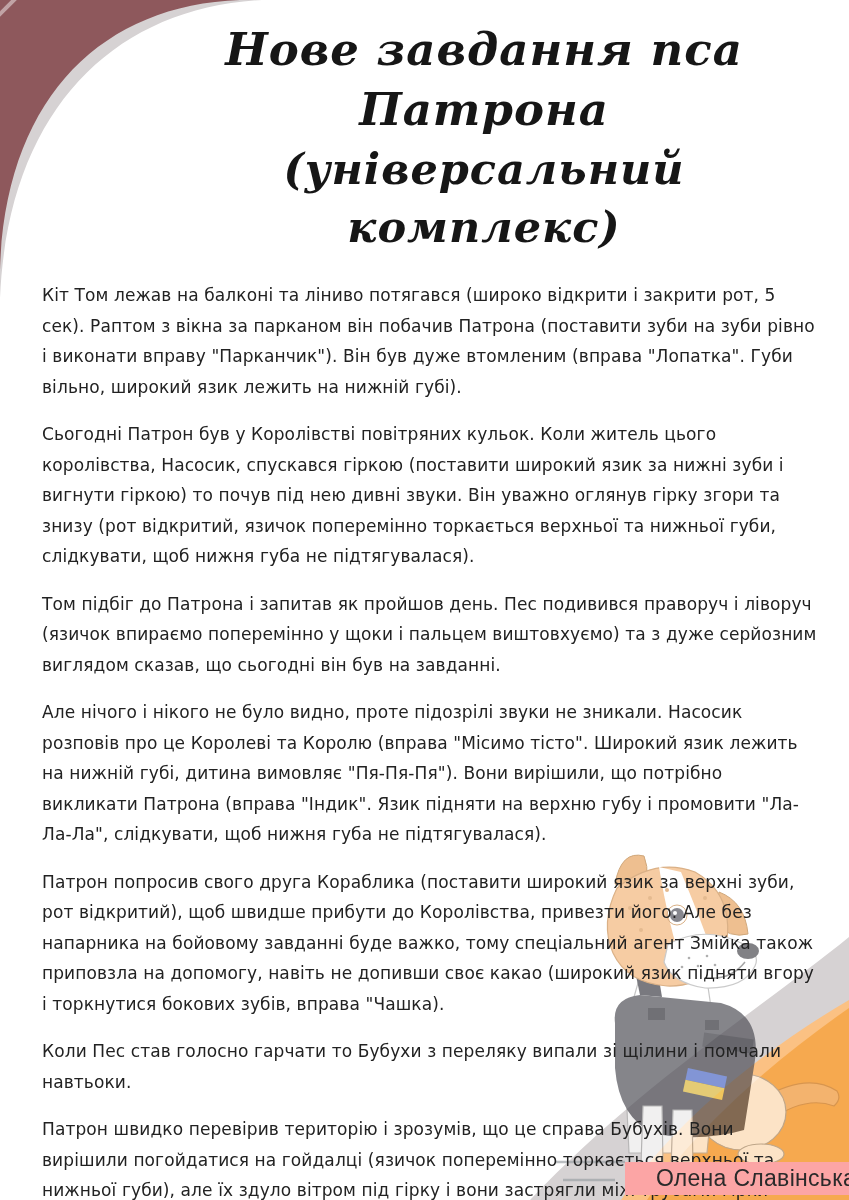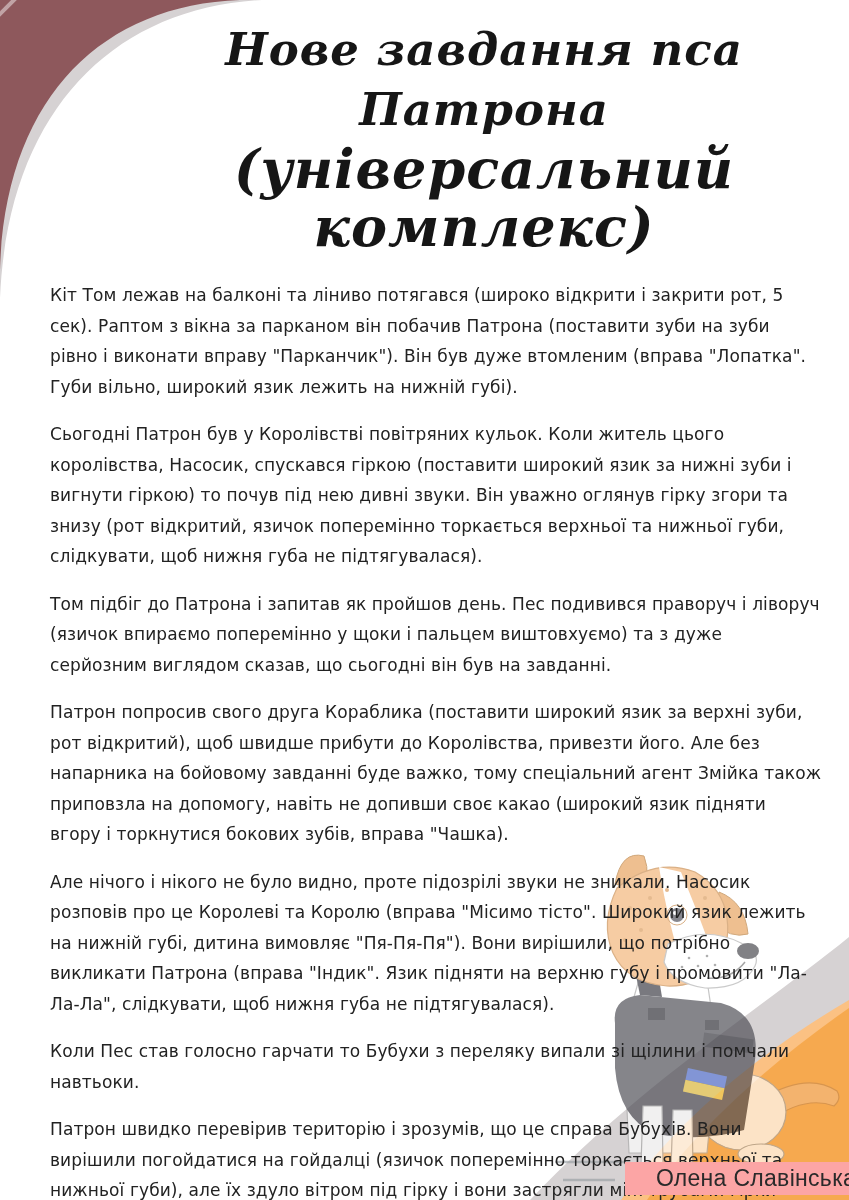--- a/index.html
+++ b/index.html
@@ -13,27 +13,27 @@
   #corner-tl{top:0;left:0;}
   #corner-br{right:0;bottom:0;}
   #dog{position:absolute;left:555px;top:848px;z-index:1;opacity:.68;}
   .content{position:absolute;left:0;top:0;width:849px;z-index:2;}
   .title-wrap{
     margin:20px 26px 0 145px;text-align:center;
     font-family:"DejaVu Serif","Liberation Serif",serif;
     font-style:italic;font-weight:bold;color:#161616;
   }
   .title-line1{font-size:45px;line-height:60px;letter-spacing:1px;}
-  .title-line2{font-size:54px;line-height:58px;letter-spacing:1px;}
+  .title-line2{font-size:43px;line-height:58px;letter-spacing:1px;}
   .story{
     margin:24px 27px 0 38px;
     font-size:17px;line-height:30.5px;letter-spacing:.1px;
     text-align:left;color:#222;
   }
-  .story p{margin:0 0 17px 12px;}
+  .story p{margin:0 0 17px 4px;}
   #author-band{
     position:absolute;left:625px;top:1162px;width:262px;height:33px;
     background:#fca5a5;z-index:3;
     display:flex;align-items:center;justify-content:center;
   }
   #author-band span{
     font-family:"Liberation Sans","DejaVu Sans",sans-serif;
     font-size:23px;color:#2a2a2a;letter-spacing:.3px;white-space:nowrap;
   }
 </style>
@@ -111,22 +111,22 @@
 
 <div class="content">
   <div class="title-wrap">
     <div class="title-line1">Нове завдання пса Патрона</div>
     <div class="title-line2">(універсальний комплекс)</div>
   </div>
   <div class="story">
     <p>Кіт Том лежав на балконі та ліниво потягався (широко відкрити і закрити рот, 5 сек). Раптом з вікна за парканом він побачив Патрона (поставити зуби на зуби рівно і виконати вправу "Парканчик"). Він був дуже втомленим (вправа "Лопатка". Губи вільно, широкий язик лежить на нижній губі).</p>
     <p>Сьогодні Патрон був у Королівстві повітряних кульок. Коли житель цього королівства, Насосик, спускався гіркою (поставити широкий язик за нижні зуби і вигнути гіркою) то почув під нею дивні звуки. Він уважно оглянув гірку згори та знизу (рот відкритий, язичок поперемінно торкається верхньої та нижньої губи, слідкувати, щоб нижня губа не підтягувалася).</p>
     <p>Том підбіг до Патрона і запитав як пройшов день. Пес подивився праворуч і ліворуч (язичок впираємо поперемінно у щоки і пальцем виштовхуємо) та з дуже серйозним виглядом сказав, що сьогодні він був на завданні.</p>
+    <p>Але нічого і нікого не було видно, проте підозрілі звуки не зникали. Насосик розповів про це Королеві та Королю (вправа "Місимо тісто". Широкий язик лежить на нижній губі, дитина вимовляє "Пя-Пя-Пя"). Вони вирішили, що потрібно викликати Патрона (вправа "Індик". Язик підняти на верхню губу і промовити "Ла-Ла-Ла", слідкувати, щоб нижня губа не підтягувалася).</p>
     <p>Патрон попросив свого друга Кораблика (поставити широкий язик за верхні зуби, рот відкритий), щоб швидше прибути до Королівства, привезти його. Але без напарника на бойовому завданні буде важко, тому спеціальний агент Змійка також приповзла на допомогу, навіть не допивши своє какао (широкий язик підняти вгору і торкнутися бокових зубів, вправа "Чашка).</p>
-    <p>Але нічого і нікого не було видно, проте підозрілі звуки не зникали. Насосик розповів про це Королеві та Королю (вправа "Місимо тісто". Широкий язик лежить на нижній губі, дитина вимовляє "Пя-Пя-Пя"). Вони вирішили, що потрібно викликати Патрона (вправа "Індик". Язик підняти на верхню губу і промовити "Ла-Ла-Ла", слідкувати, щоб нижня губа не підтягувалася).</p>
     <p>Коли Пес став голосно гарчати то Бубухи з переляку випали зі щілини і помчали навтьоки.</p>
     <p>Патрон швидко перевірив територію і зрозумів, що це справа Бубухів. Вони вирішили погойдатися на гойдалці (язичок поперемінно торкається верхньої та нижньої губи), але їх здуло вітром під гірку і вони застрягли між трубами гірки (покласти  широкий кінчик язика на нижню губу і подути по центру язика).</p>
     <p>Щасливі Король з Королевою на честь звільнення від Бубухів влаштували вечірку із танцями (відкрити ротик і "почистити"язичком нижні та верхні зуби, від одного крайнього до другого крайнього зубчика) та всім роздавали смаколики (дитина облизує губи, контроль нижньої губи).</p>
 
   </div>
 </div>
 
 <div id="author-band">
   <span>Олена Славінська</span>
 </div>

